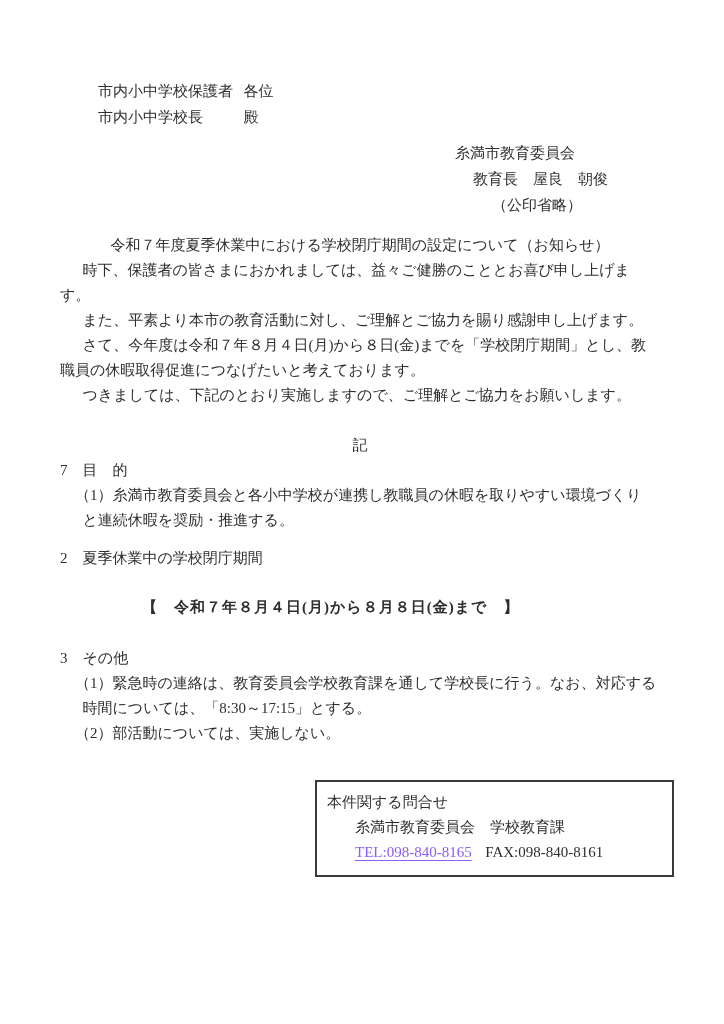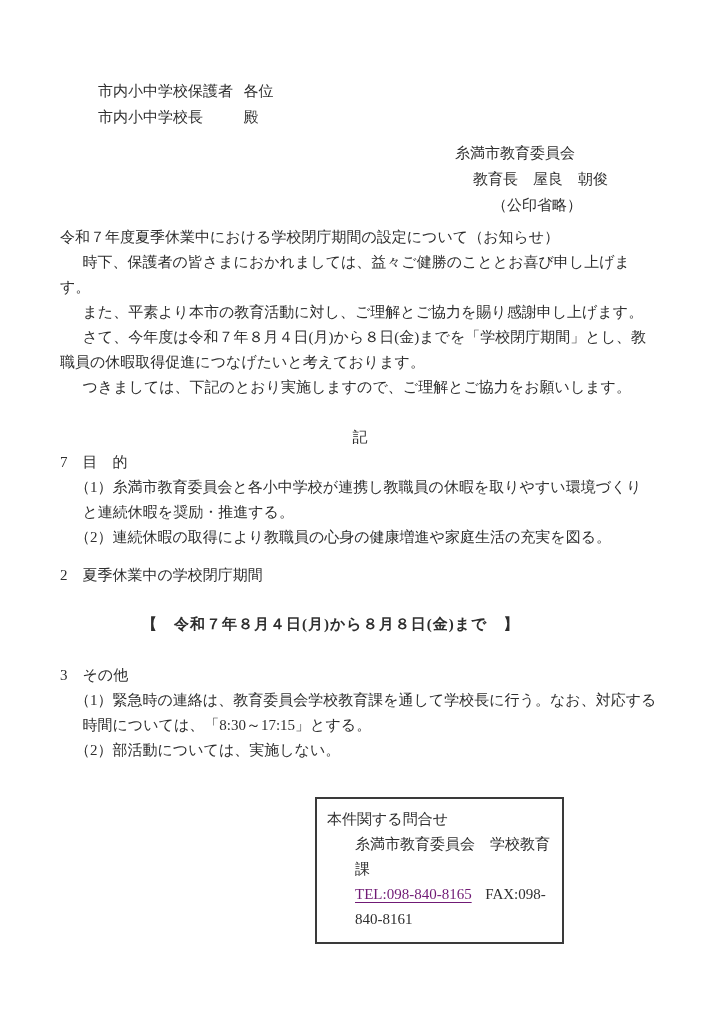--- a/index.html
+++ b/index.html
@@ -33,22 +33,22 @@
     display: inline-block;
     min-width: 9.7em;
   }
   .sender-block {
     margin-top: 10px;
   }
   .sender-org  { margin-left: 395px; }
   .sender-name { margin-left: 413px; }
   .sender-seal { margin-left: 432px; }
   .subject {
-    margin-top: 6px;
-    text-align: left;
+    margin-top: 14px;
+    text-align: center;
   }
   .body-block {
     margin-top: 0;
     line-height: 25px;
   }
   .para {
     text-indent: 1.5em;
     white-space: pre-line;
   }
   .record-marker {
@@ -70,31 +70,31 @@
   }
   .closure-period {
     margin-top: 24px;
     margin-left: 82px;
     letter-spacing: 1px;
     font-weight: bold;
   }
   .contact-box {
     margin-top: 34px;
     margin-left: 255px;
-    width: 249px;
+    width: 359px;
     box-sizing: border-box;
     border: 2px solid #3a3a3a;
     padding: 8px 10px 10px 10px;
     line-height: 25px;
   }
   .contact-org, .contact-numbers {
     padding-left: 28px;
   }
   .tel-link {
-    color: #701a75;
+    color: #8b5cf6;
     text-decoration: underline;
     text-underline-offset: 3px;
   }
   .fax-text {
     margin-left: 0.9em;
   }
 </style>
 </head>
 <body>
 
@@ -125,21 +125,20 @@
 職員の休暇取得促進につなげたいと考えております。</div>
     <div class="para">つきましては、下記のとおり実施しますので、ご理解とご協力をお願いします。</div>
   </div>
 
   <div class="record-marker">記</div>
 
   <div class="section sec1">
     <div class="section-heading">7　目　的</div>
     <div class="item">（1）糸満市教育委員会と各小中学校が連携し教職員の休暇を取りやすい環境づくり
 と連続休暇を奨励・推進する。</div>
-    <div class="item">（2）連続休暇の取得により教職員の心身の健康増進や家庭生活の充実を図る。</div>
   </div>
 
   <div class="section sec2">
     <div class="section-heading">2　夏季休業中の学校閉庁期間</div>
     <div class="closure-period">【　令和７年８月４日(月)から８月８日(金)まで　】</div>
   </div>
 
   <div class="section sec3">
     <div class="section-heading">3　その他</div>
     <div class="item">（1）緊急時の連絡は、教育委員会学校教育課を通して学校長に行う。なお、対応する

